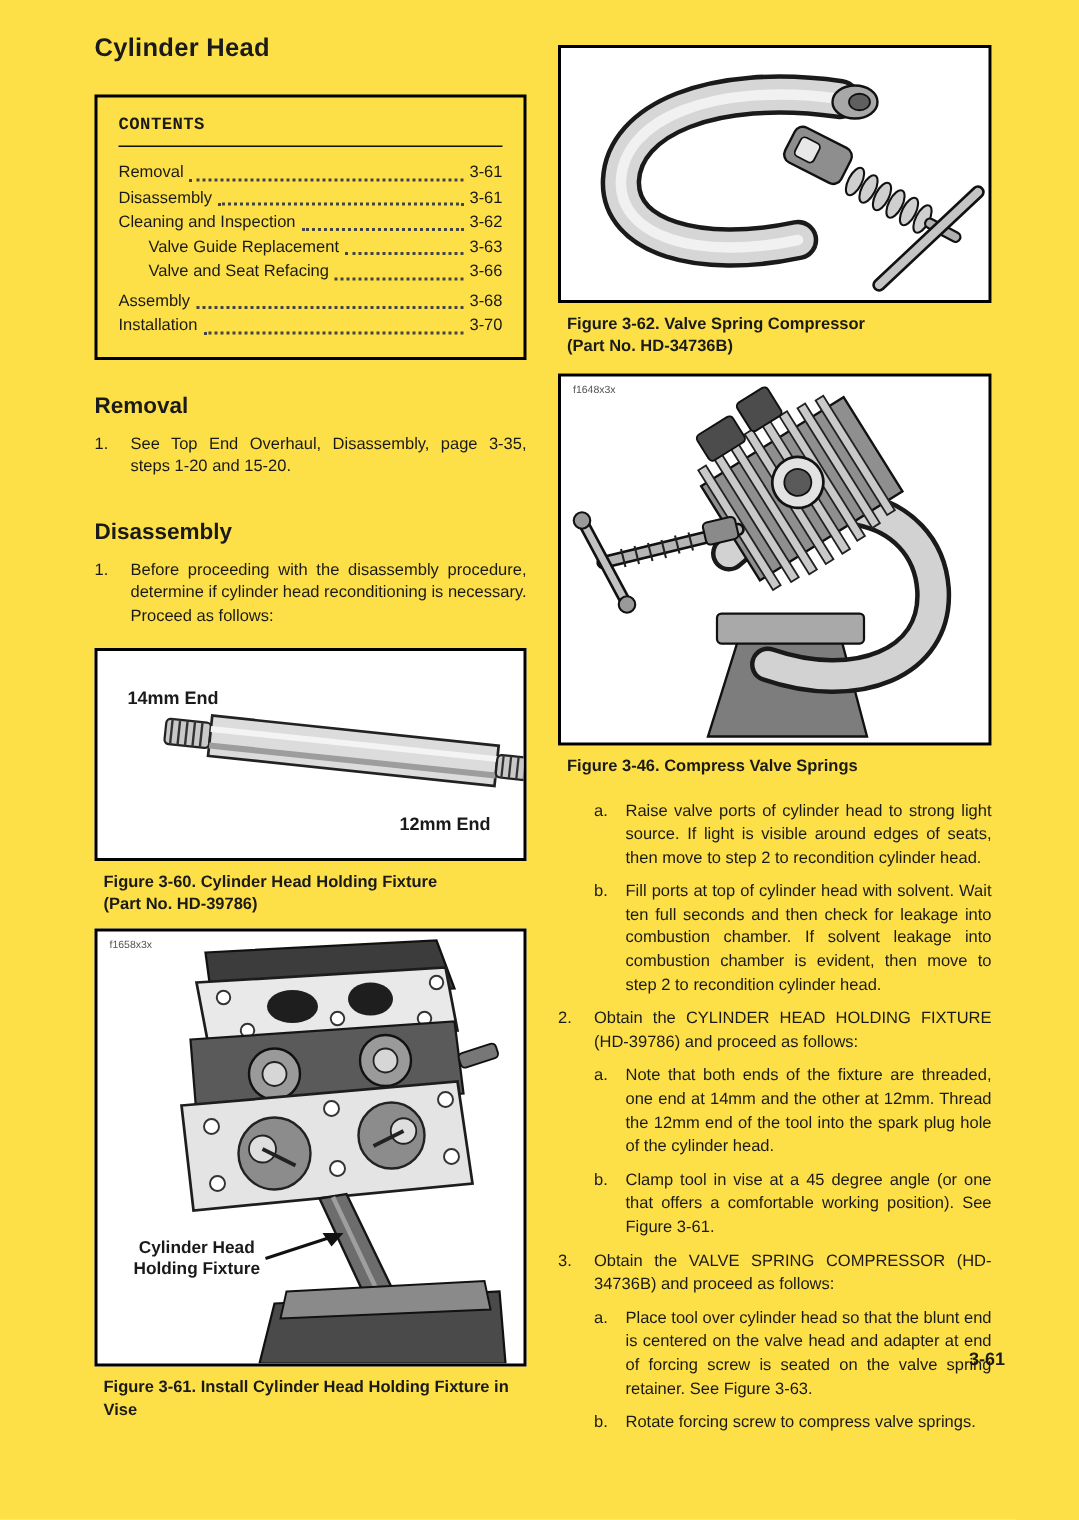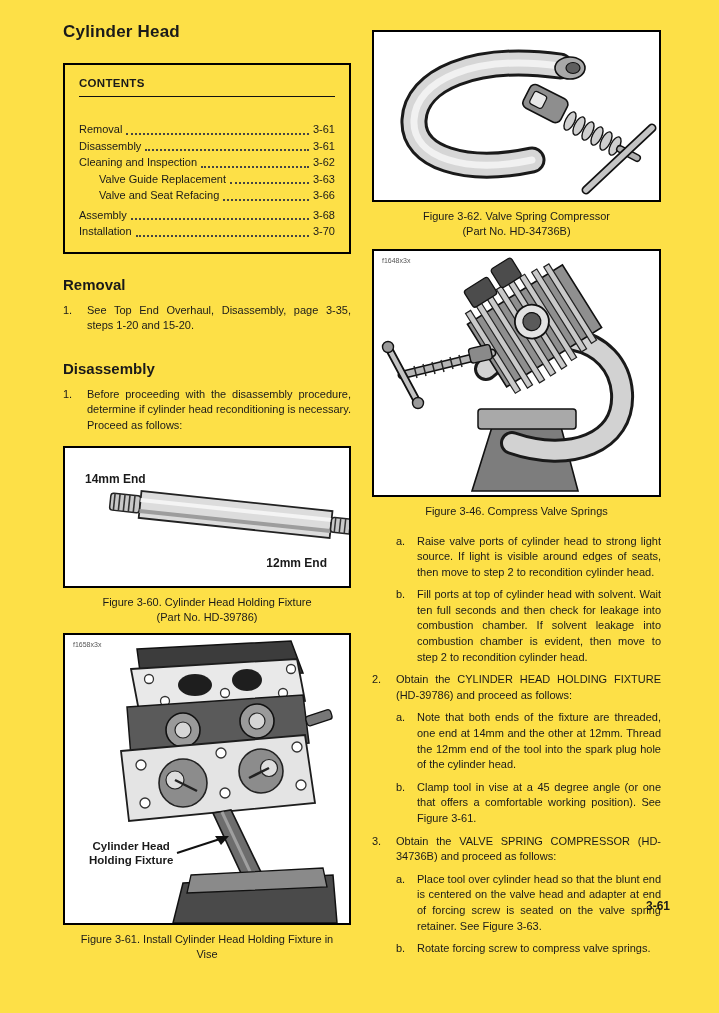--- a/index.html
+++ b/index.html
@@ -12,40 +12,40 @@
     color: #1a1a1a;
     overflow: hidden;
   }
   .col-left  { position: absolute; left: 63px;  top: 22px; width: 288px; }
   .col-right { position: absolute; left: 372px; top: 30px; width: 289px; }
 
   .doc-title { font-size: 17px; font-weight: bold; letter-spacing: .2px; margin-bottom: 21px; }
 
   
   .toc-box { border: 2px solid #000; padding: 12px 14px 12px 14px; margin-bottom: 22px; }
-  .toc-head { font-size: 11.5px; font-weight: bold; letter-spacing: .3px; padding-bottom: 7px; border-bottom: 1.5px solid #111; margin-bottom: 24px; }
+  .toc-head { font-size: 11.5px; font-weight: bold; letter-spacing: .3px; padding-bottom: 7px; border-bottom: 1.5px solid #111; margin-bottom: 9px; font-family: Liberation Mono, monospace; }
   .toc-row { display: flex; align-items: flex-end; font-size: 11px; line-height: 16.5px; }
   .toc-row.indent { padding-left: 20px; align-items: flex-end; }
   .toc-row.gap-top { margin-top: 3px; }
   .toc-label { white-space: nowrap; }
   .toc-dots { flex: 1; border-bottom: 2px dotted #444; margin: 0 4px 3px 4px; min-width: 10px; }
   .toc-page { white-space: nowrap; }
 
   .sec-head { font-size: 15px; font-weight: bold; margin: 0 0 10px 0; }
   .sec-head.mt { margin-top: 26px; }
 
   .li { display: flex; font-size: 11px; line-height: 15.6px; margin-bottom: 7px; }
   .li .mk { width: 24px; flex: 0 0 24px; }
   .li .tx { flex: 1; text-align: justify; }
   .li.sub { margin-left: 24px; }
   .li.sub .mk { width: 21px; flex: 0 0 21px; }
 
   
   .figbox { border: 2px solid #000; background: #fff; position: relative; overflow: hidden; }
-  .figcap { font-size: 11px; font-weight: normal; text-align: center; line-height: 14.5px; margin: 7px 6px 0 6px; }
+  .figcap { font-size: 11px; font-weight: bold; text-align: left; line-height: 14.5px; margin: 7px 6px 0 6px; }
   .figcode { position: absolute; left: 8px; top: 6px; font-size: 7px; color: #555; }
   .figlabel { position: absolute; font-size: 12px; font-weight: bold; }
   .callout { position: absolute; font-size: 11.5px; font-weight: bold; line-height: 14px; text-align: center; }
 
   .fig60-wrap { margin-bottom: 8px; }
   .fig60-box { height: 142px; padding-left: 28px; }
   .fig61-box { height: 292px; margin-top: 9px; }
   .fig62-box { height: 172px; }
   .fig63-box { height: 248px; margin-top: 11px; }
 

